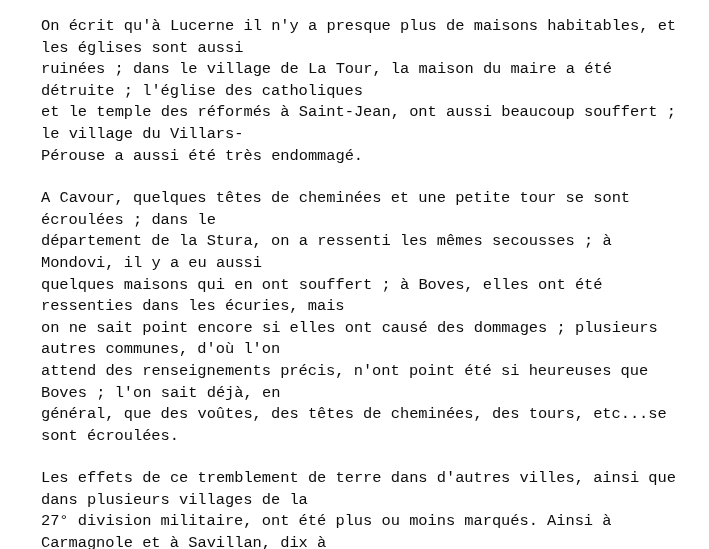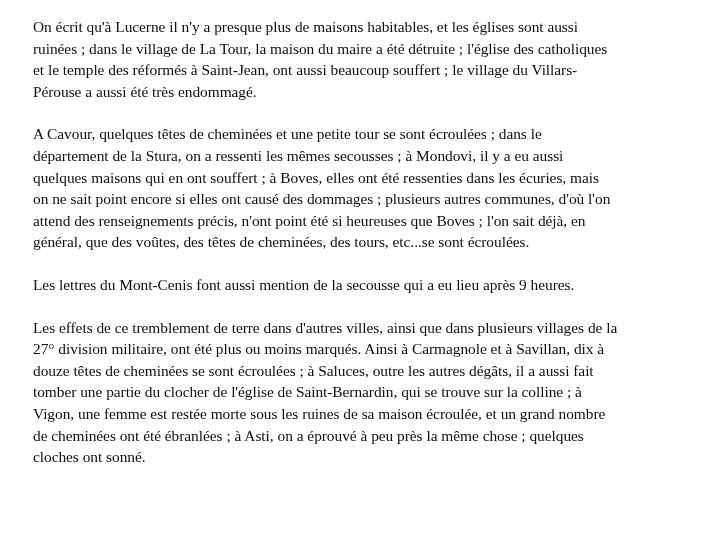--- a/index.html
+++ b/index.html
@@ -22,46 +22,46 @@
     top: 16px;
     width: 662px;
     font-family: "Liberation Serif", "DejaVu Serif", serif;
     font-size: 15.4px;
     line-height: 21.6px;
     color: #0d0d0d;
     text-align: left;
     -webkit-font-smoothing: none;
   }
   .para {
-    margin: 0 0 21px 4px;
+    margin: 0 0 21px 12px;
     white-space: pre-line;
     text-indent: 0;
     letter-spacing: -0.05px;
     word-spacing: 0.1px;
+    font-family: Liberation Mono, monospace;
   }
   .para:last-child {
     margin-bottom: 0;
   }
 </style>
 </head>
 <body>
 
 <div class="page">
   <div class="text-column">
     <p class="para">On écrit qu'à Lucerne il n'y a presque plus de maisons habitables, et les églises sont aussi
 ruinées ; dans le village de La Tour, la maison du maire a été détruite ; l'église des catholiques
 et le temple des réformés à Saint-Jean, ont aussi beaucoup souffert ; le village du Villars-
 Pérouse a aussi été très endommagé.</p>
     <p class="para">A Cavour, quelques têtes de cheminées et une petite tour se sont écroulées ; dans le
 département de la Stura, on a ressenti les mêmes secousses ; à Mondovi, il y a eu aussi
 quelques maisons qui en ont souffert ; à Boves, elles ont été ressenties dans les écuries, mais
 on ne sait point encore si elles ont causé des dommages ; plusieurs autres communes, d'où l'on
 attend des renseignements précis, n'ont point été si heureuses que Boves ; l'on sait déjà, en
 général, que des voûtes, des têtes de cheminées, des tours, etc...se sont écroulées.</p>
-    <p class="para">Les lettres du Mont-Cenis font aussi mention de la secousse qui a eu lieu après 9 heures.</p>
     <p class="para">Les effets de ce tremblement de terre dans d'autres villes, ainsi que dans plusieurs villages de la
 27° division militaire, ont été plus ou moins marqués. Ainsi à Carmagnole et à Savillan, dix à
 douze têtes de cheminées se sont écroulées ; à Saluces, outre les autres dégâts, il a aussi fait
 tomber une partie du clocher de l'église de Saint-Bernardin, qui se trouve sur la colline ; à
 Vigon, une femme est restée morte sous les ruines de sa maison écroulée, et un grand nombre
 de cheminées ont été ébranlées ; à Asti, on a éprouvé à peu près la même chose ; quelques
 cloches ont sonné.</p>
   </div>
 </div>
 

